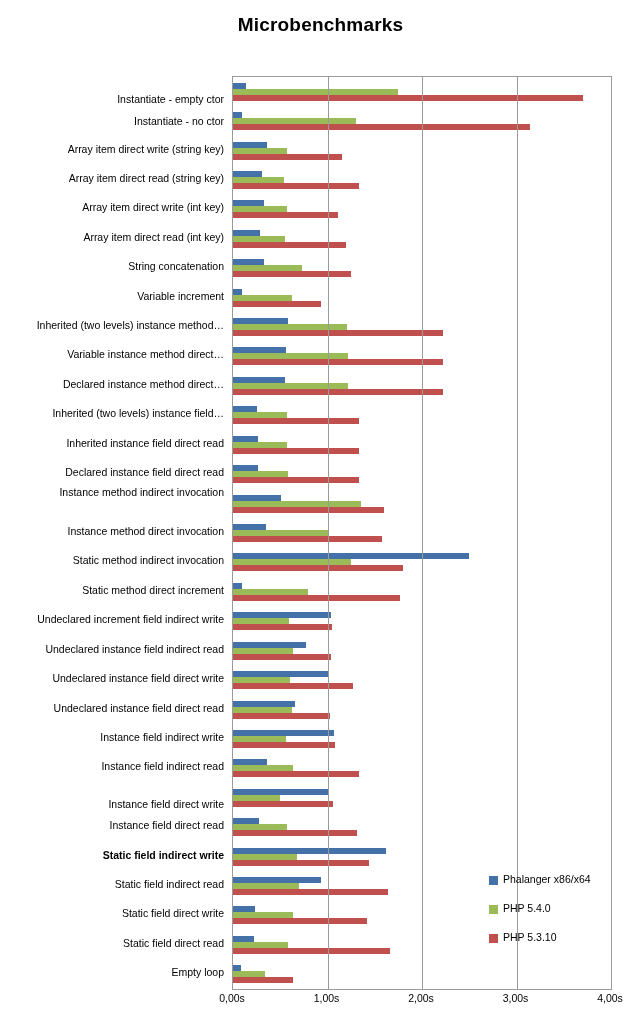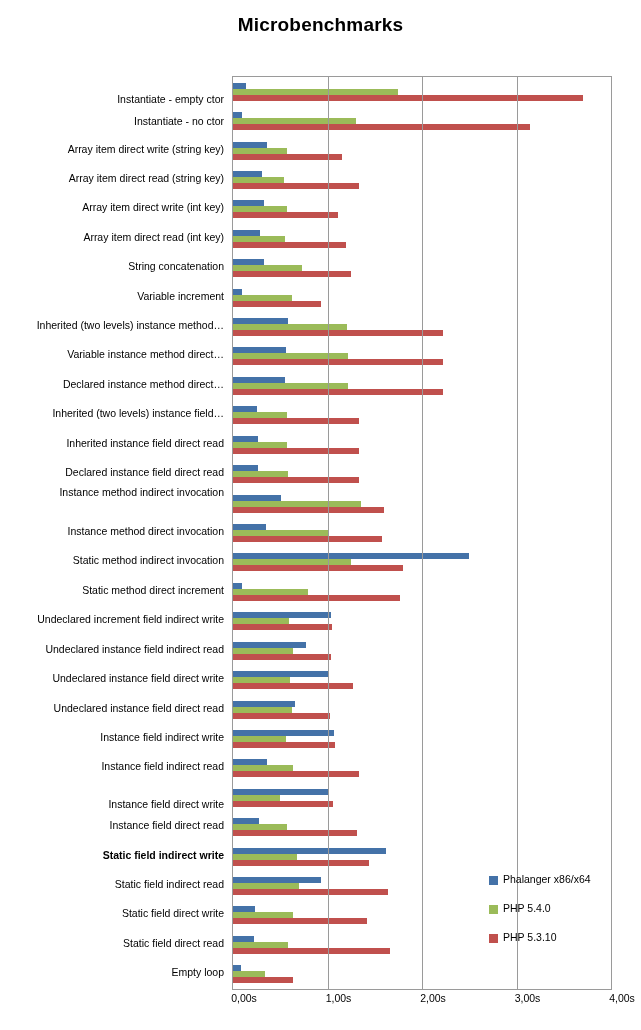--- a/index.html
+++ b/index.html
@@ -96,21 +96,20 @@
     width: 380px;
     height: 20px;
   }
   .x-label {
     position: absolute;
     top: 0;
     font-size: 10.5px;
     color: #000;
     transform: translateX(-50%);
     white-space: nowrap;
-    margin-left: 12px;
   }
   
   .legend {
     position: absolute;
     left: 489px;
     top: 870px;
     width: 140px;
   }
   .legend-item {
     display: flex;

